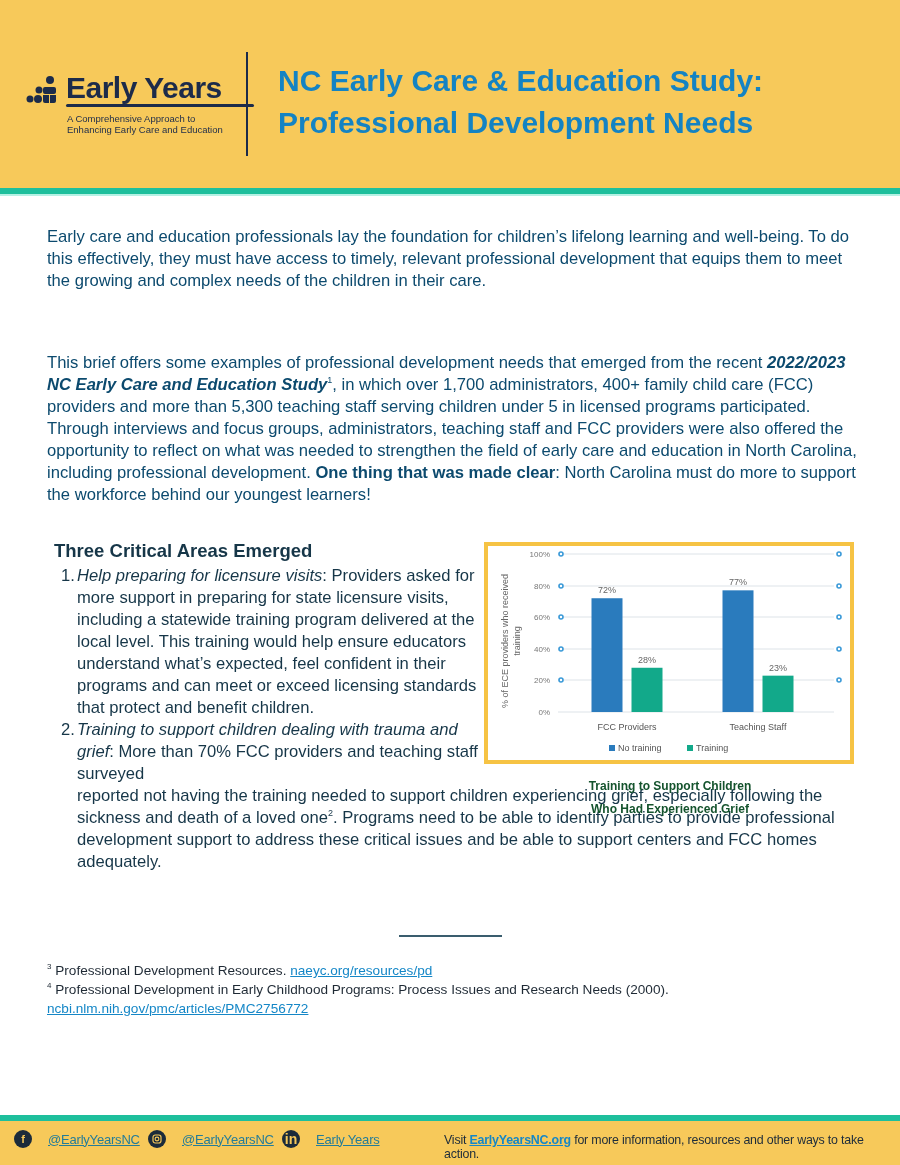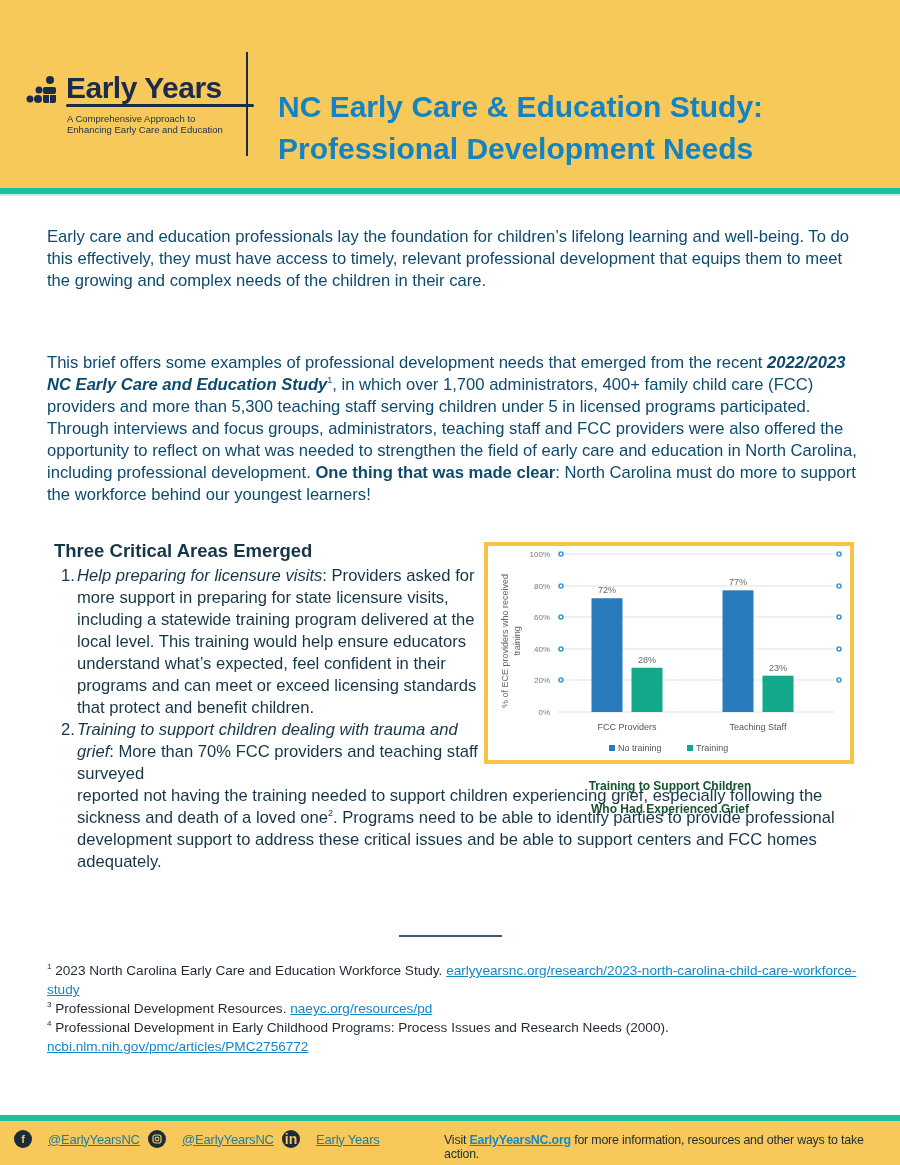--- a/index.html
+++ b/index.html
@@ -9,21 +9,21 @@
   
   .header { position: absolute; left: 0; top: 0; width: 900px; height: 188px; background: #f7c95a; }
   .header-rule { position: absolute; left: 0; top: 188px; width: 900px; height: 6px; background: #1ebf9c; }
   .header-rule-light { position: absolute; left: 0; top: 194px; width: 900px; height: 2px; background: #b5f1e4; }
   .logo { position: absolute; left: 26px; top: 70px; width: 210px; height: 70px; }
   .logo-mark { position: absolute; left: 0; top: 2px; width: 34px; height: 34px; }
   .logo-word { position: absolute; left: 40px; top: 2px; font-size: 30px; font-weight: bold; color: #1c2b4a; letter-spacing: -0.5px; line-height: 32px; }
   .logo-underline { position: absolute; left: 40px; top: 34px; width: 188px; height: 3px; background: #1c2b4a; border-radius: 2px; }
   .logo-tag { position: absolute; left: 41px; top: 43px; font-size: 9.5px; line-height: 11px; color: #1c2b4a; }
   .divider-v { position: absolute; left: 246px; top: 52px; width: 2px; height: 104px; background: #1c2b4a; }
-  .title { position: absolute; left: 278px; top: 60px; width: 600px; font-size: 30px; line-height: 42px; font-weight: bold; color: #1483c3; margin-top: 26px; }
+  .title { position: absolute; left: 278px; top: 60px; width: 600px; font-size: 30px; line-height: 42px; font-weight: bold; color: #1483c3; }
 
   
   .para { position: absolute; left: 47px; width: 810px; font-size: 16.6px; line-height: 22px; color: #0c4a6e; }
   .para-1 { top: 226px; }
   .para-2 { top: 352px; }
   .para b i, .para i b { font-weight: bold; font-style: italic; }
   sup { font-size: 9px; vertical-align: super; line-height: 0; }
 
   .section-heading { position: absolute; left: 54px; top: 540px; font-size: 18.5px; font-weight: bold; color: #163648; }
 
@@ -158,21 +158,20 @@
   </svg>
 </div>
 <div class="chart-caption">
   <div>Training to Support Children</div>
   <div>Who Had Experienced Grief</div>
 </div>
 
 <div class="rule-short"></div>
 
 <div class="footnotes">
-  <div class="fn"><sup>1</sup> <span>2023 North Carolina Early Care and Education Workforce Study. </span><a>earlyyearsnc.org/research/2023-north-carolina-child-care-workforce-study</a></div>
   <div class="fn"><sup>3</sup> <span>Professional Development Resources. </span><a>naeyc.org/resources/pd</a></div>
   <div class="fn"><sup>4</sup> <span>Professional Development in Early Childhood Programs: Process Issues and Research Needs (2000). </span><a>ncbi.nlm.nih.gov/pmc/articles/PMC2756772</a></div>
 </div>
 
 <div class="footer-rule"></div>
 <div class="footer">
   <div class="social" style="left:14px;">
     <span class="social-icon">f</span>
     <a>@EarlyYearsNC</a>
   </div>

